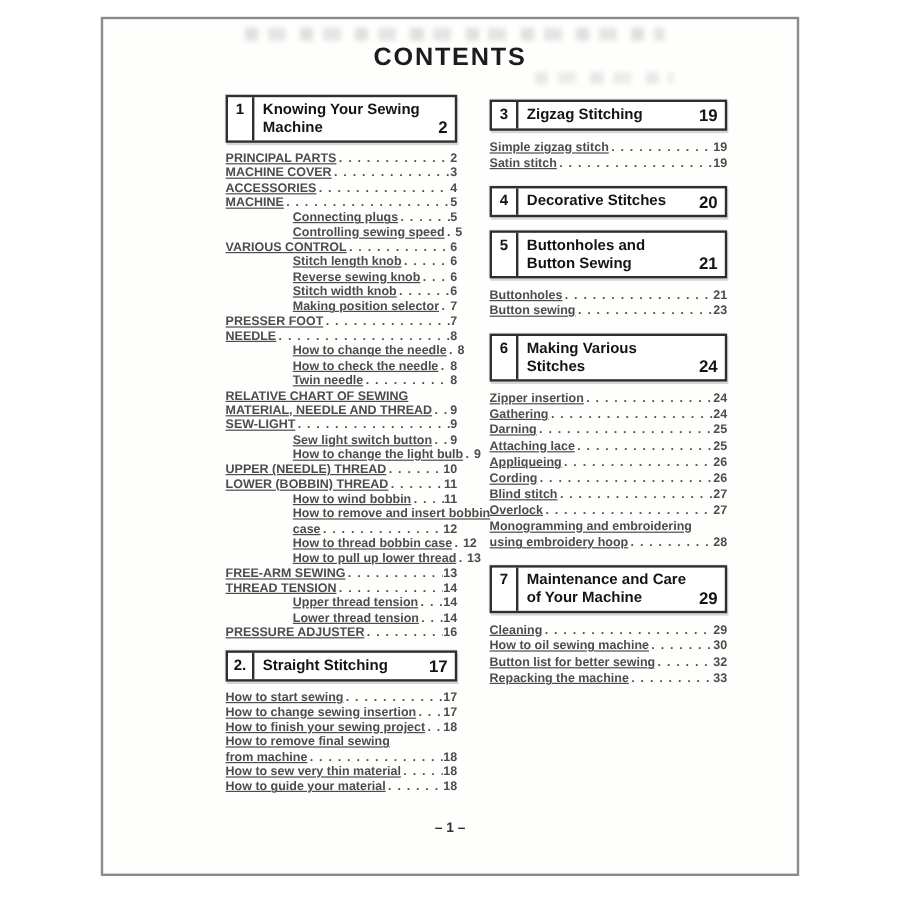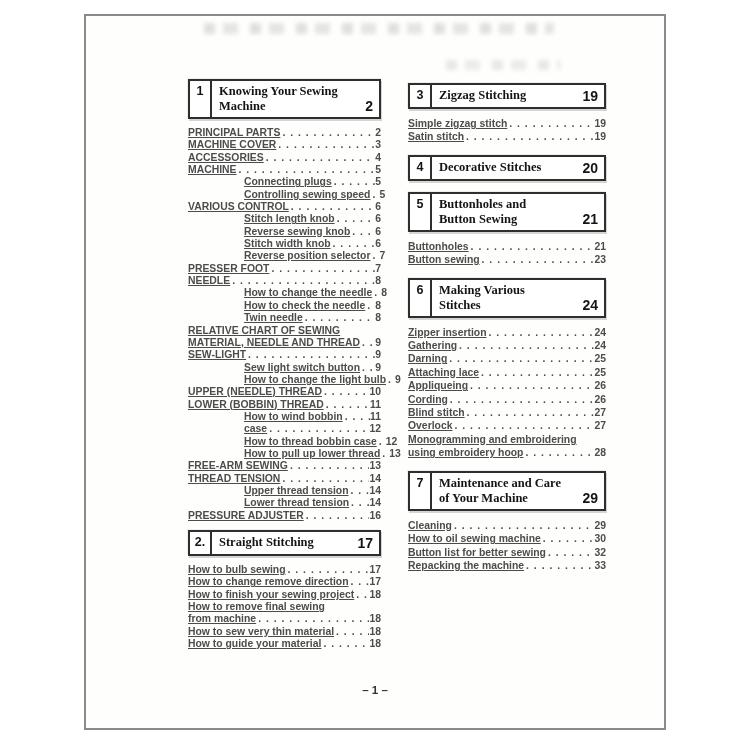--- a/index.html
+++ b/index.html
@@ -34,21 +34,21 @@
   .col-left  .section-box:not(:first-child) { margin-top:8px; }
   .col-right .section-box:not(:first-child) { margin-top:11px; }
 
   .sec-num {
     width:20px; flex:0 0 20px; border-right:2px solid #2e2e2e;
     display:flex; align-items:flex-start; justify-content:center;
     font-weight:bold; font-size:12.5px; line-height:15px; color:#141414;
     padding-top:3px;
   }
   .sec-body { flex:1; display:flex; padding:3px 6px 3px 7px; min-width:0; }
-  .sec-lines { flex:1; font-weight:bold; font-size:12.5px; line-height:15px; color:#141414;font-family:Liberation Serif, serif; }
+  .sec-lines { flex:1; font-weight:bold; font-size:12.5px; line-height:15px; color:#141414; }
   .sec-page  { align-self:flex-end; font-weight:bold; font-size:14px; color:#141414; margin-left:4px; }
 
   .entries { margin-bottom:2px; }
   .row { display:flex; align-items:baseline; font-size:10.4px; font-weight:bold; line-height:12.35px; color:#4c4c4c; }
   .col-right .row { line-height:13.4px; }
   .row.indent { padding-left:8px;margin-left:48px; }
   .lbl { white-space:nowrap;text-decoration:underline; }
   .dots { flex:1; overflow:hidden; white-space:nowrap; min-width:5px; padding:0 2px; color:#4c4c4c; }
   .dots::before {
     content:". . . . . . . . . . . . . . . . . . . . . . . . . . . . . . . . . . . . . . . . . . . . . . . . . . . . . . . .";
@@ -61,20 +61,21 @@
     font-size:11.5px; font-weight:bold; color:#333;
   }
 </style>
 </head>
 <body>
 
 <div class="page-frame">
   <div class="ghost ghost-top"></div>
   <div class="ghost ghost-right"></div>
 
+  <div class="contents-title">CONTENTS</div>
 
   <div class="col col-left">
       <div class="section-box">
         <div class="sec-num">1</div>
         <div class="sec-body">
           <div class="sec-lines">
             <div class="sec-line">Knowing Your Sewing</div>
             <div class="sec-line">Machine</div>
           </div>
           <div class="sec-page">2</div>
@@ -125,21 +126,21 @@
           <span class="lbl">Reverse sewing knob</span>
           <span class="dots"></span>
           <span class="pg">6</span>
         </div>
         <div class="row indent">
           <span class="lbl">Stitch width knob</span>
           <span class="dots"></span>
           <span class="pg">6</span>
         </div>
         <div class="row indent">
-          <span class="lbl">Reverse position selector</span>
+          <span class="lbl">Making position selector</span>
           <span class="dots"></span>
           <span class="pg">7</span>
         </div>
         <div class="row">
           <span class="lbl">PRESSER FOOT</span>
           <span class="dots"></span>
           <span class="pg">7</span>
         </div>
         <div class="row">
           <span class="lbl">NEEDLE</span>
@@ -193,20 +194,23 @@
           <span class="lbl">LOWER (BOBBIN) THREAD</span>
           <span class="dots"></span>
           <span class="pg">11</span>
         </div>
         <div class="row indent">
           <span class="lbl">How to wind bobbin</span>
           <span class="dots"></span>
           <span class="pg">11</span>
         </div>
         <div class="row indent">
+          <span class="lbl">How to remove and insert bobbin</span>
+        </div>
+        <div class="row indent">
           <span class="lbl">case</span>
           <span class="dots"></span>
           <span class="pg">12</span>
         </div>
         <div class="row indent">
           <span class="lbl">How to thread bobbin case</span>
           <span class="dots"></span>
           <span class="pg">12</span>
         </div>
         <div class="row indent">
@@ -244,26 +248,26 @@
         <div class="sec-num">2.</div>
         <div class="sec-body">
           <div class="sec-lines">
             <div class="sec-line">Straight Stitching</div>
           </div>
           <div class="sec-page">17</div>
         </div>
       </div>
       <div class="entries">
         <div class="row">
-          <span class="lbl">How to bulb sewing</span>
+          <span class="lbl">How to start sewing</span>
           <span class="dots"></span>
           <span class="pg">17</span>
         </div>
         <div class="row">
-          <span class="lbl">How to change remove direction</span>
+          <span class="lbl">How to change sewing insertion</span>
           <span class="dots"></span>
           <span class="pg">17</span>
         </div>
         <div class="row">
           <span class="lbl">How to finish your sewing project</span>
           <span class="dots"></span>
           <span class="pg">18</span>
         </div>
         <div class="row">
           <span class="lbl">How to remove final sewing</span>

